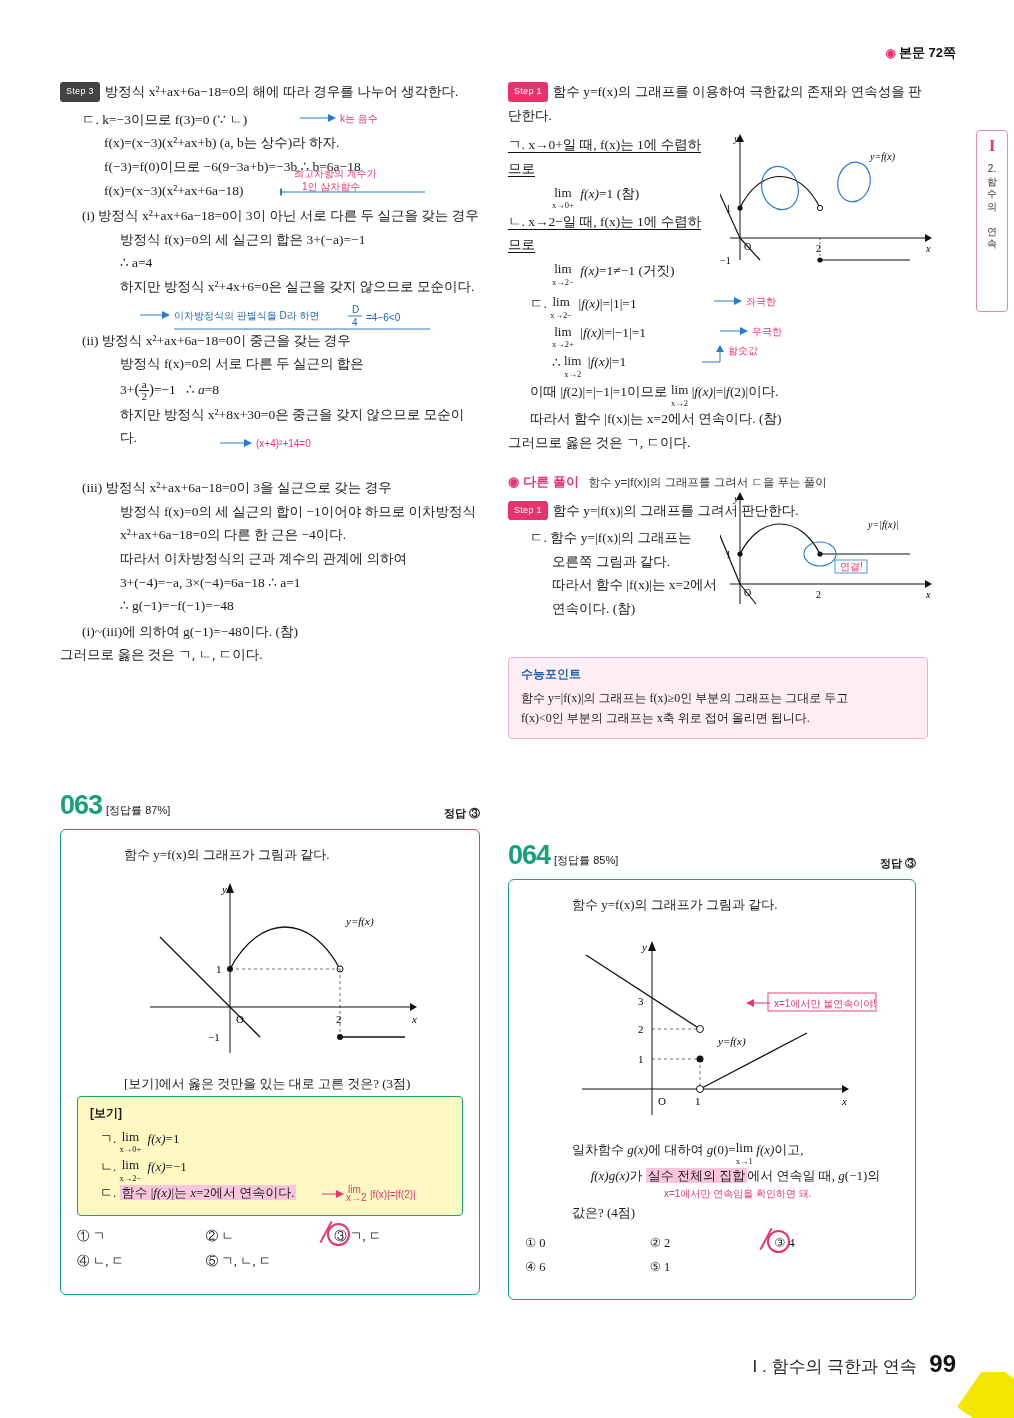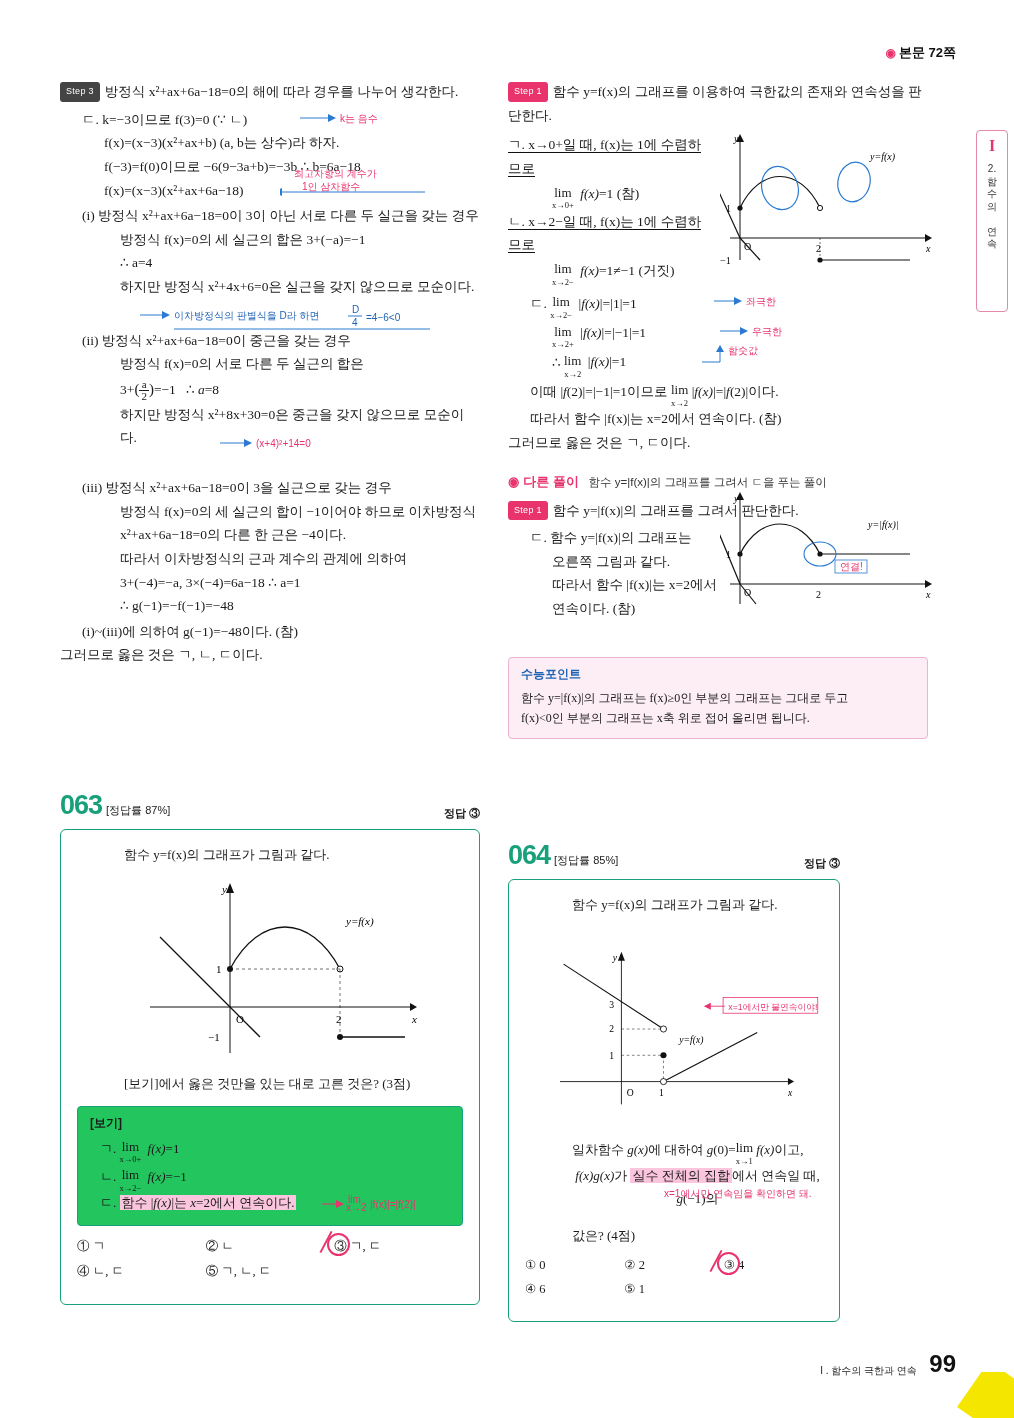--- a/index.html
+++ b/index.html
@@ -77,38 +77,38 @@
   
   .prob-num{font-family:"Liberation Sans",sans-serif;font-weight:bold;font-size:27px;color:#17a07a;letter-spacing:-1px;}
   .prob-rate{font-size:11px;color:#222;font-family:"Liberation Sans",sans-serif;}
   .prob-ans{font-size:11px;font-weight:bold;font-family:"Liberation Sans",sans-serif;}
   .prob-head{display:flex;align-items:flex-end;justify-content:space-between;}
 
   .qbox{border:1px solid #17a07a;border-radius:6px;padding:14px 16px 16px;margin-top:8px;}
   .qtext{font-size:13px;line-height:1.75;margin-left:47px;}
 
   .bogi{
-    border:1px solid #17a07a;background:#22c55e;border-radius:4px;
-    padding:8px 12px 10px;margin-top:10px;
+    border:1px solid #17a07a;background:#fef9c3;border-radius:4px;
+    padding:8px 12px 10px;
   }
   .bogi-title{font-size:12px;font-weight:bold;font-family:"Liberation Sans",sans-serif;margin-bottom:4px;}
   .hl-pink{background:#fbc6dd;padding:0 2px;}
   .choices{display:flex;flex-wrap:wrap;margin-top:12px;font-size:12.5px;}
   .choices .ch{width:33.33%;margin-bottom:8px;}
   .ans-mark{position:relative;display:inline-block;}
   .ans-mark:before{
     content:"";position:absolute;left:-7px;top:-5px;width:19px;height:19px;
     border:2px solid #e8336d;border-radius:50%;
   }
   .ans-slash{position:absolute;left:-9px;top:-8px;width:2px;height:24px;background:#e8336d;transform:rotate(28deg);}
 
   .footer{
     position:absolute;right:58px;bottom:40px;font-family:"Liberation Sans",sans-serif;
   }
-  .footer .ft-t{font-size:10px;color:#222;display:inline-block;vertical-align:bottom;margin-right:8px;}
+  .footer .ft-t{font-size:17px;color:#222;display:inline-block;vertical-align:bottom;margin-right:8px;}
   .footer .ft-n{font-size:24px;font-weight:bold;color:#111;display:inline-block;vertical-align:bottom;}
   .corner{
     position:absolute;right:0;bottom:0;width:60px;height:46px;overflow:hidden;
   }
   .corner:after{
     content:"";position:absolute;right:-10px;bottom:-10px;width:56px;height:56px;
     background:#f5e600;transform:rotate(35deg);
   }
 
   svg{display:block;}
@@ -408,21 +408,21 @@
       <div class="choices">
         <div class="ch"><span>① ㄱ</span></div>
         <div class="ch"><span>② ㄴ</span></div>
         <div class="ch"><span class="ans-mark"><span class="ans-slash"></span><span>③ ㄱ, ㄷ</span></span></div>
         <div class="ch"><span>④ ㄴ, ㄷ</span></div>
         <div class="ch"><span>⑤ ㄱ, ㄴ, ㄷ</span></div>
       </div>
     </div>
   </div>
 
-  <div style="position:absolute;left:508px;top:840px;width:332px;">
+  <div style="position:absolute;left:508px;top:840px;width:408px;">
     <div class="prob-head">
       <div>
         <span class="prob-num">064</span>
         <span class="prob-rate">[정답률 85%]</span>
       </div>
       <div class="prob-ans">정답 ③</div>
     </div>
 
     <div class="qbox">
       <div class="qtext">함수 y=f(x)의 그래프가 그림과 같다.</div>

